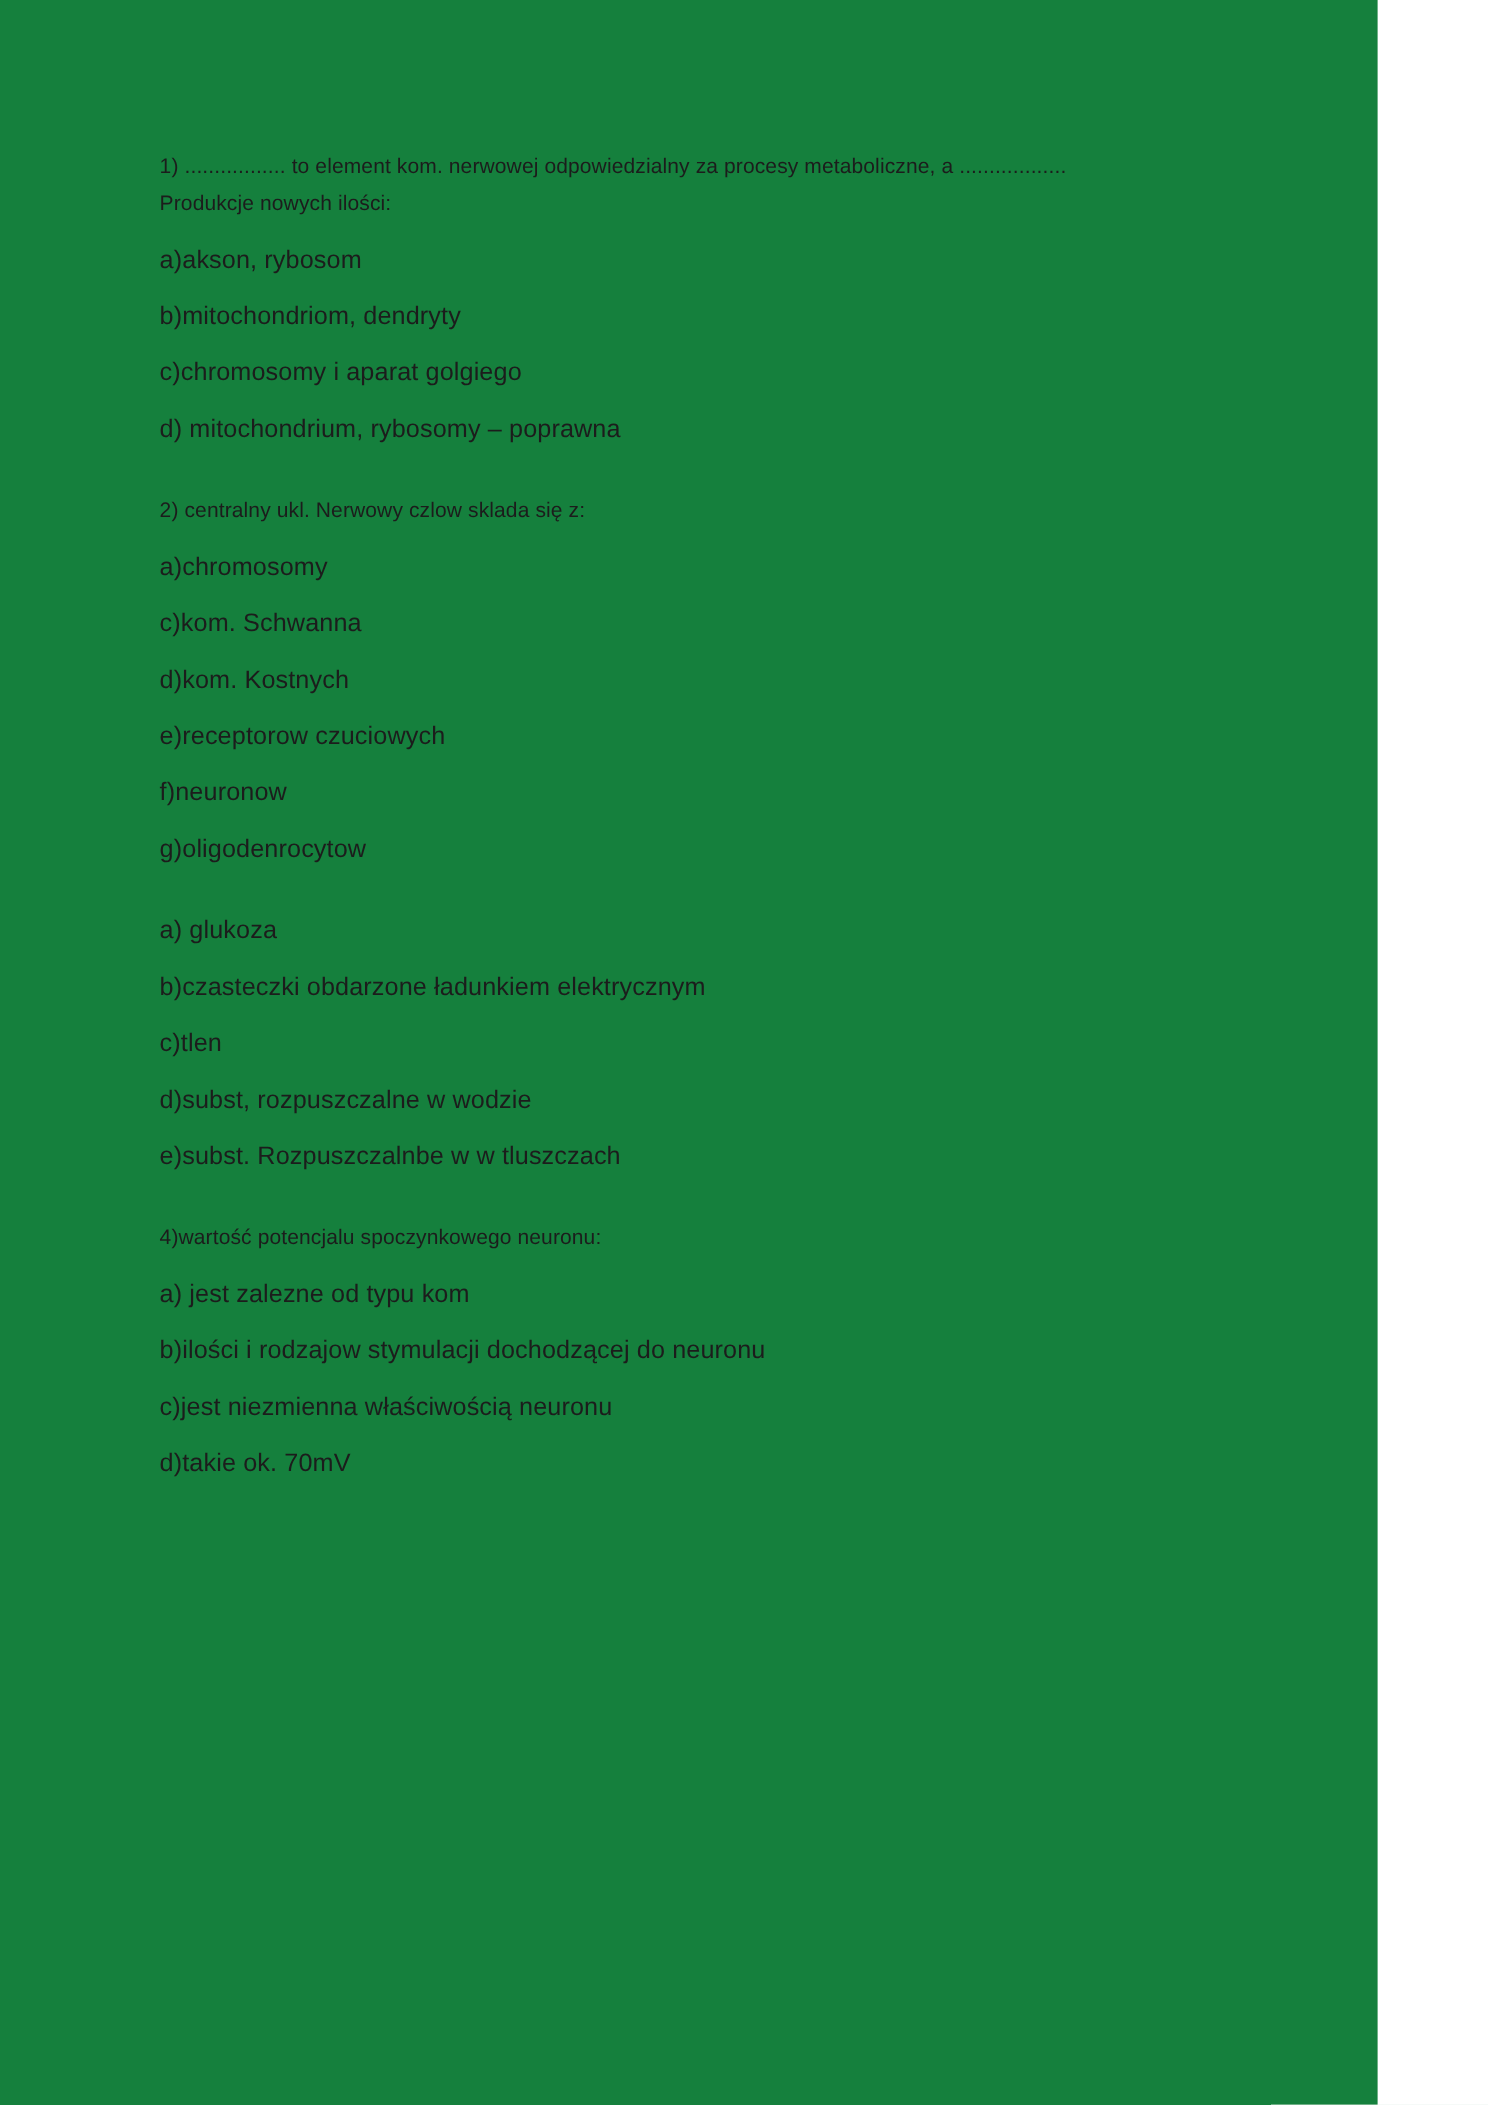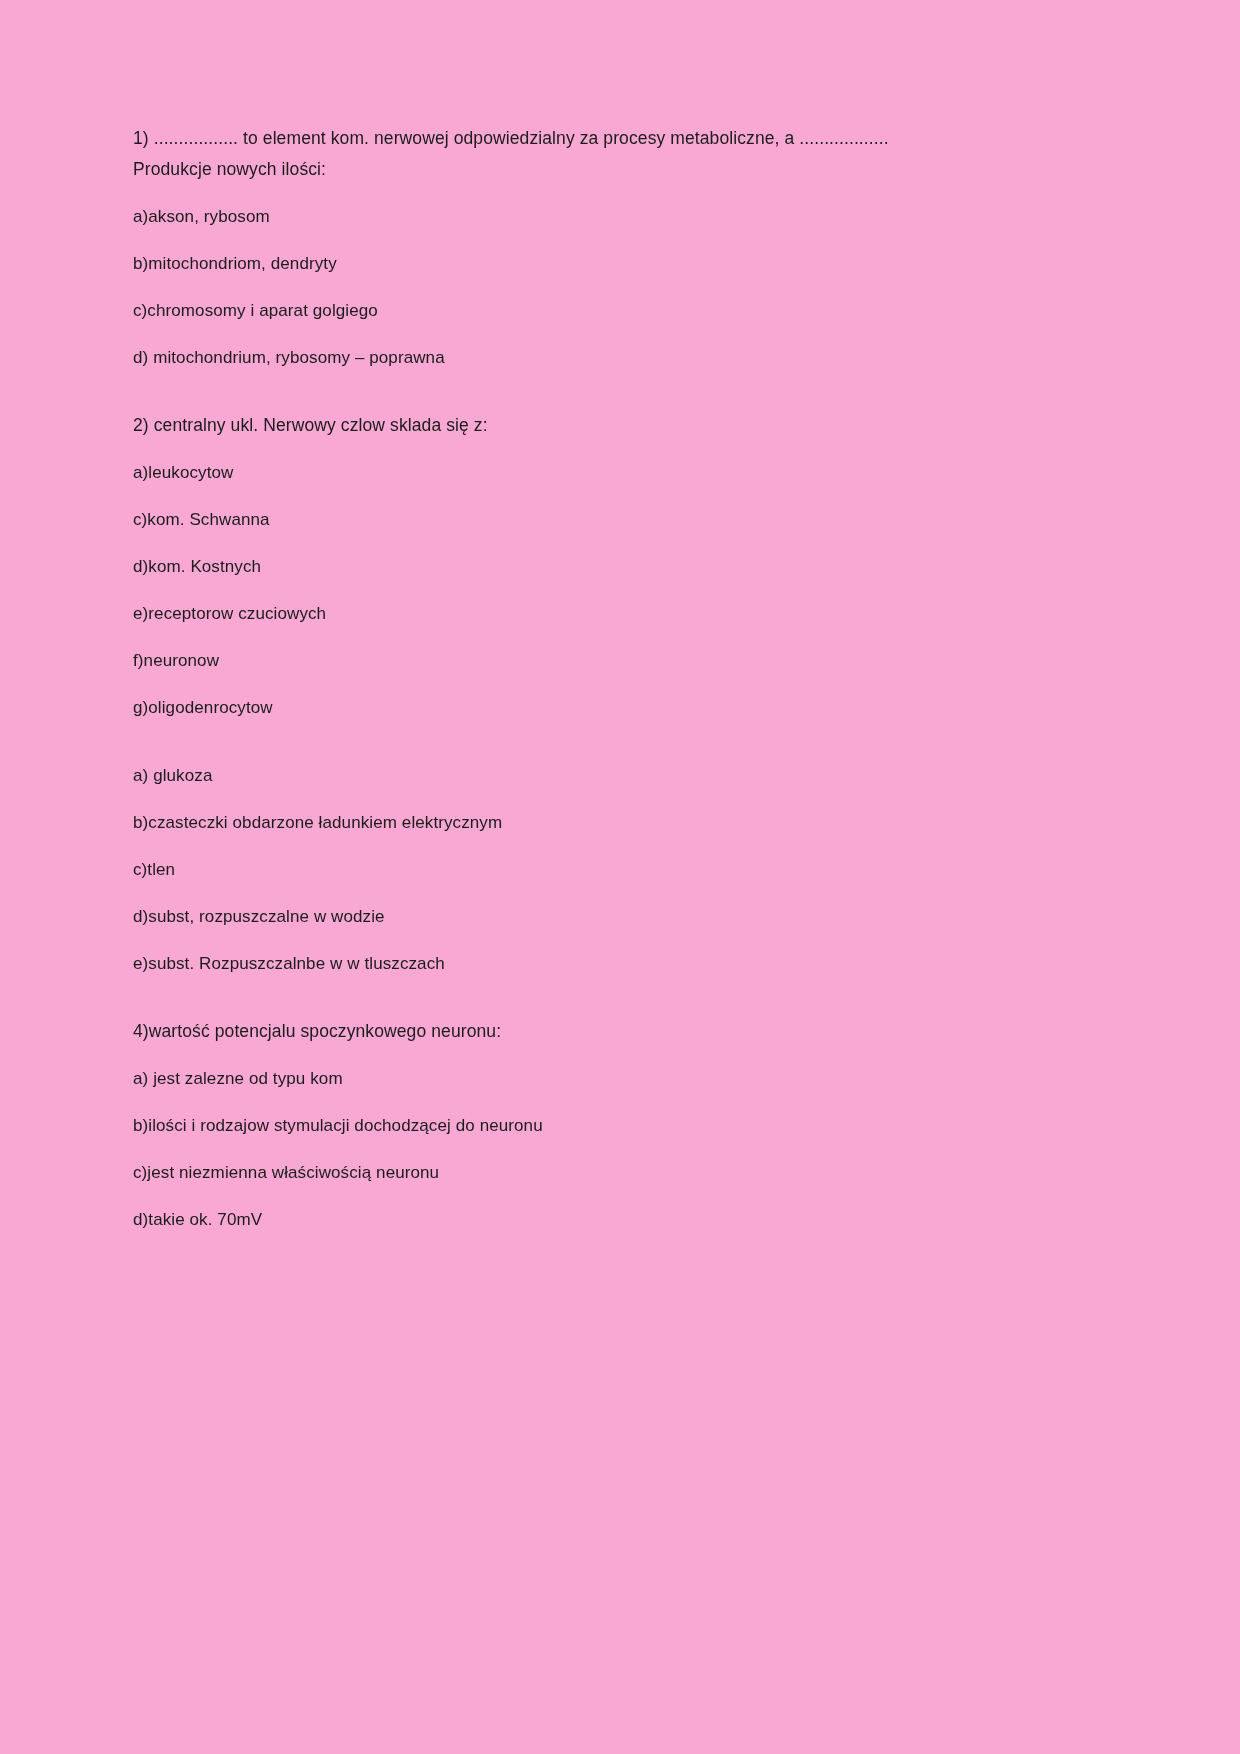--- a/index.html
+++ b/index.html
@@ -7,37 +7,37 @@
     background: #ffffff;
   }
   body {
     width: 1240px;
     min-height: 1754px;
     font-family: "Liberation Sans", sans-serif;
     color: #1c1c1c;
     position: relative;
   }
   .page {
-    width: 1240px;
+    width: 1148px;
     min-height: 1754px;
-    background: #f9a8d4;
+    background: #15803d;
     padding: 128px 120px 24px 133px;
   }
   .q-line {
     font-size: 17.5px;
     line-height: 21px;
     margin-bottom: 26px;
     font-weight: 400;
     letter-spacing: 0.1px;
   }
   .q-line.tight {
     margin-bottom: 10px;
   }
   .option-line {
-    font-size: 17px;
+    font-size: 21px;
     line-height: 21px;
     margin-bottom: 26px;
     letter-spacing: 0.1px;
   }
   .question-block {
     margin-bottom: 47px;
   }
   .question-block:last-child {
     margin-bottom: 0;
   }
@@ -51,21 +51,21 @@
     <p class="q-line tight">1) ................. to element kom. nerwowej  odpowiedzialny za procesy metaboliczne, a ..................</p>
     <p class="q-line">Produkcje nowych ilości:</p>
     <p class="option-line">a)akson, rybosom</p>
     <p class="option-line">b)mitochondriom, dendryty</p>
     <p class="option-line">c)chromosomy i aparat golgiego</p>
     <p class="option-line">d) mitochondrium, rybosomy – poprawna</p>
   </div>
 
   <div class="question-block">
     <p class="q-line">2) centralny ukl. Nerwowy czlow sklada się z:</p>
-    <p class="option-line">a)leukocytow</p>
+    <p class="option-line">a)chromosomy</p>
     <p class="option-line">c)kom. Schwanna</p>
     <p class="option-line">d)kom. Kostnych</p>
     <p class="option-line">e)receptorow czuciowych</p>
     <p class="option-line">f)neuronow</p>
     <p class="option-line">g)oligodenrocytow</p>
   </div>
 
   <div class="question-block">
     <p class="option-line">a) glukoza</p>
     <p class="option-line">b)czasteczki obdarzone ładunkiem elektrycznym</p>

